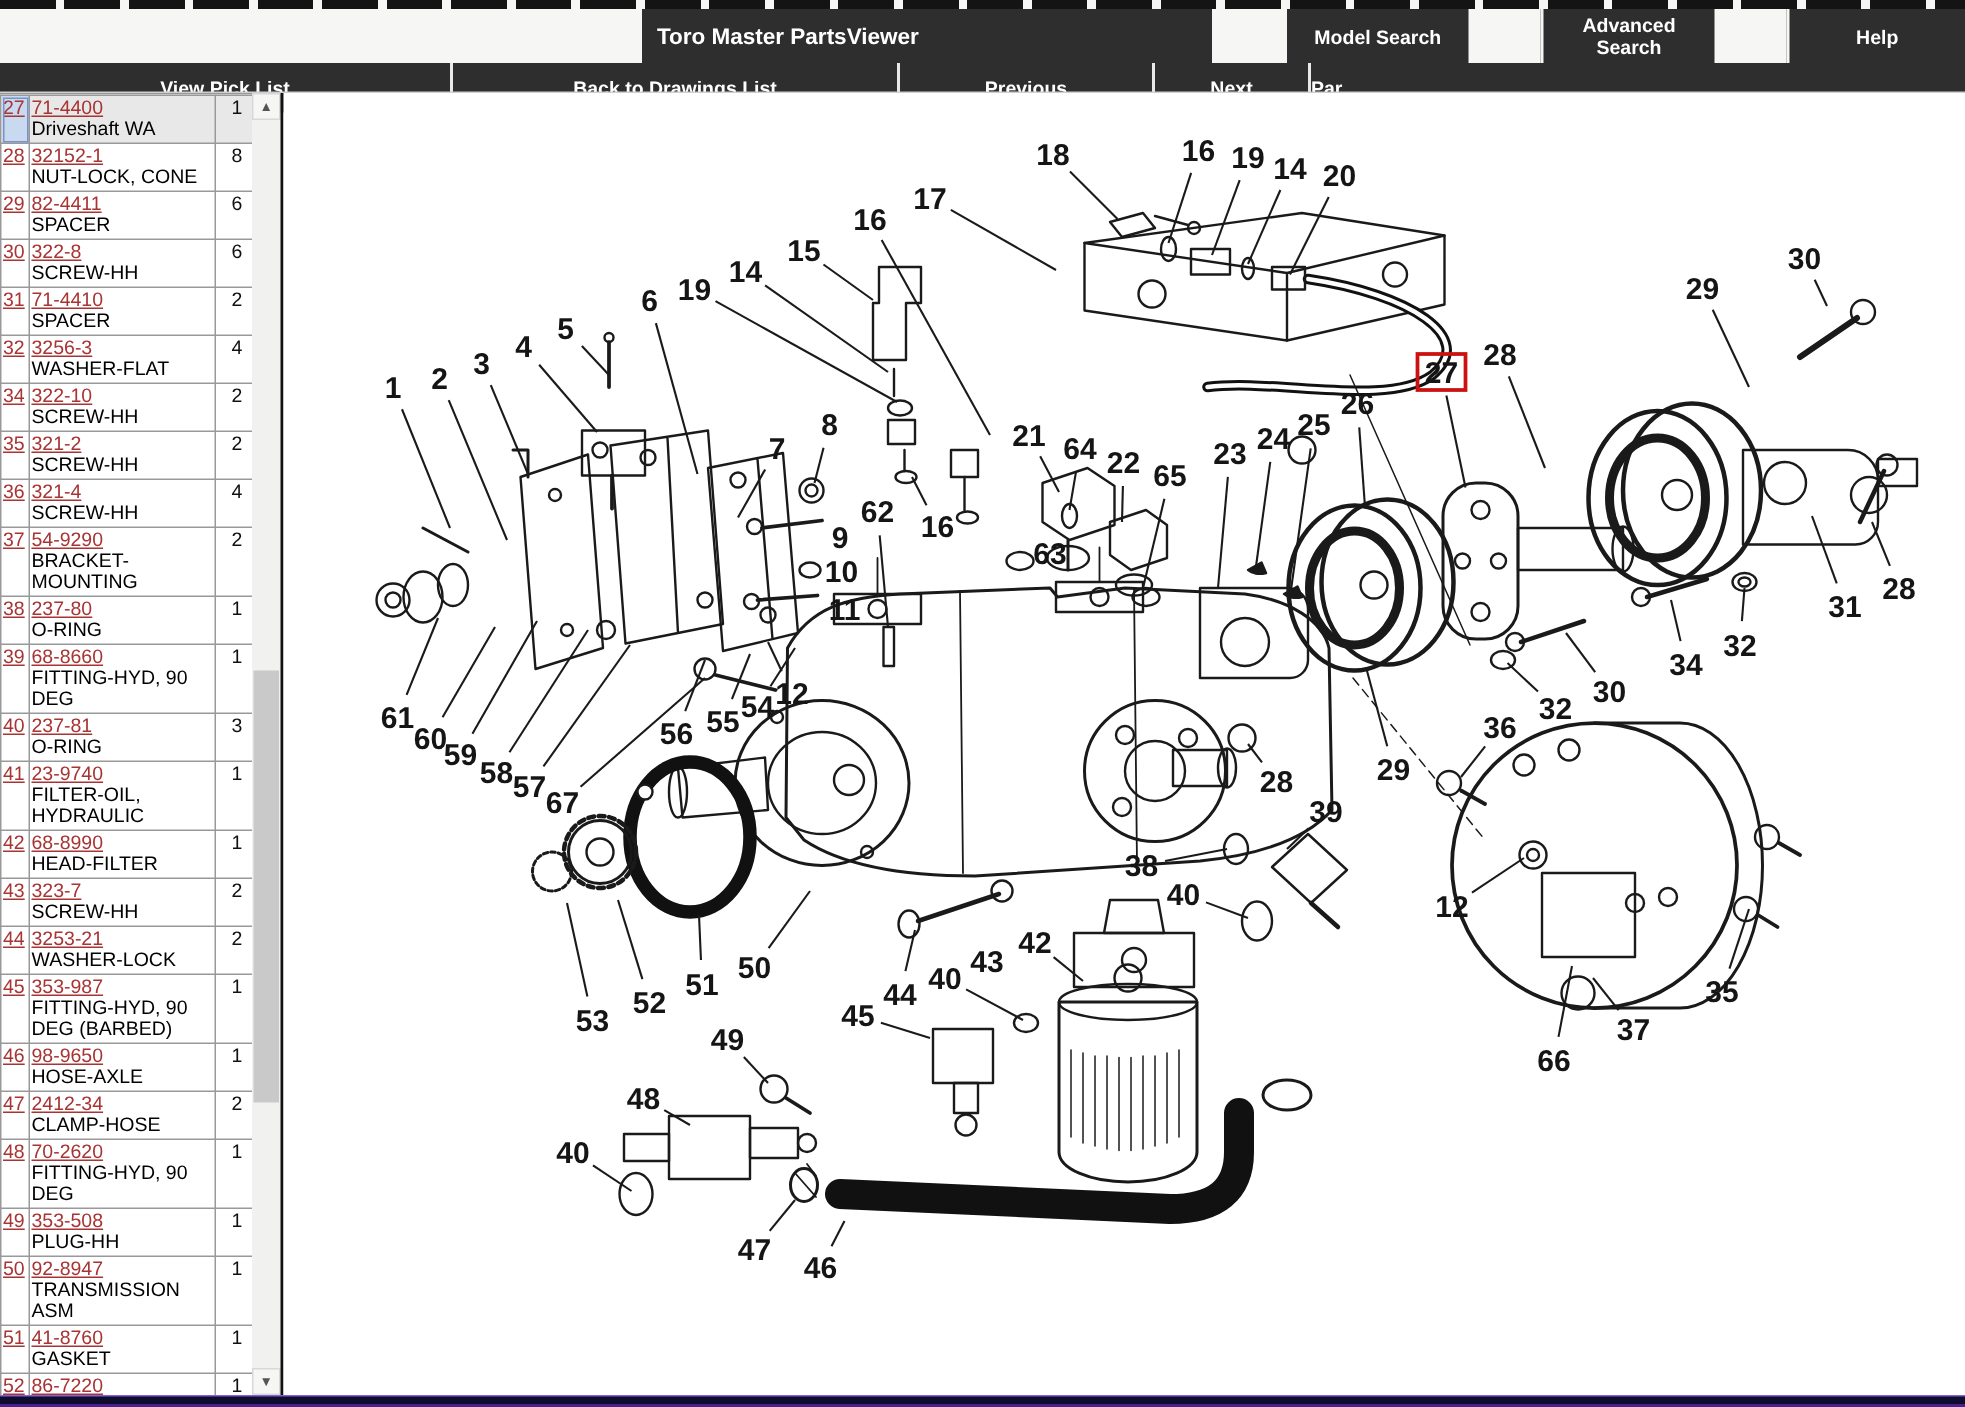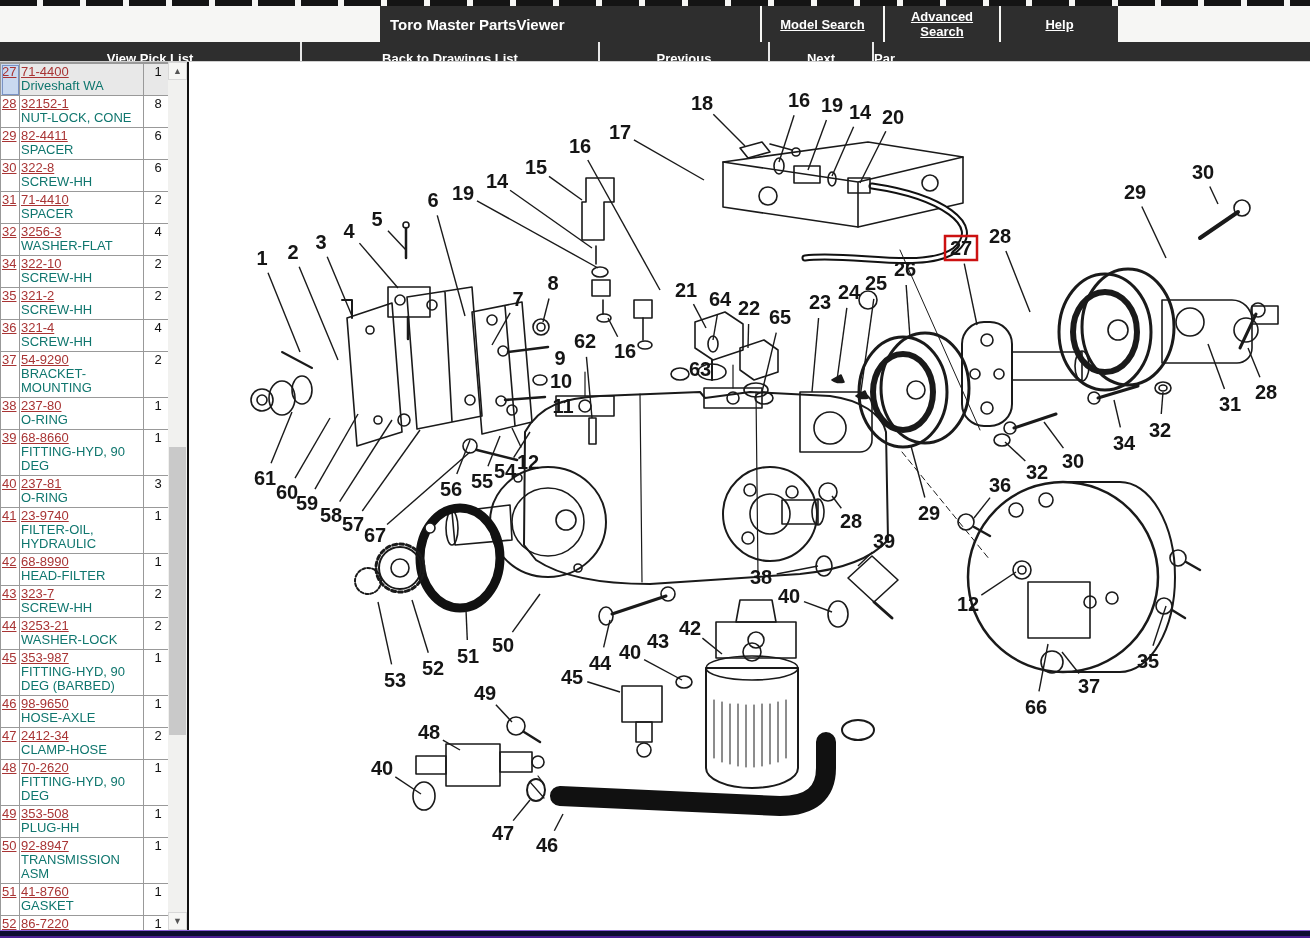--- a/index.html
+++ b/index.html
@@ -5,40 +5,40 @@
   html,body{margin:0;padding:0;width:1310px;height:938px;overflow:hidden;
     background:#fff;font-family:"Liberation Sans",sans-serif;}
   .abs{position:absolute;}
   
   #top-strip{top:0;left:0;width:1310px;height:6px;
     background:repeating-linear-gradient(90deg,#141414 0 37px,#f6f6f4 37px 43px);}
   
   #titlebar{top:6px;left:0;width:1310px;height:36px;background:#f6f6f4;display:flex;}
   .tb-blank{background:#f6f6f4;}
   .tb-cell{background:#2e2e2e;color:#fff;display:flex;align-items:center;justify-content:center;
-    text-align:center;font-size:13px;font-weight:bold;border-left:2px solid #f6f6f4;line-height:15px;}
+    text-align:center;font-size:13px;font-weight:bold;border-left:2px solid #f6f6f4;line-height:15px;margin-left:48px;}
   #app-title{justify-content:flex-start;padding-left:10px;font-size:15px;border-left:none;}
-  .u{text-decoration:underline;cursor:pointer;}
+  .u{cursor:pointer;}
   
   #toolbar{top:42px;left:0;width:1310px;height:19px;background:#2e2e2e;display:flex;}
   .bar-cell{background:#2e2e2e;color:#fff;font-size:13px;font-weight:bold;display:flex;
     align-items:center;justify-content:center;border-left:2px solid #e8e8e8;height:33px;}
   .bar-cell:first-child{border-left:none;}
   #toolbar-sep{height:1px;top:61px;left:0;width:1310px;background:#cfcfcf;}
   
   #parts-list{top:62px;left:0;width:168px;height:868px;overflow:hidden;background:#fff;
     border-top:1px solid #999;}
   table.plist{border-collapse:collapse;width:168px;table-layout:fixed;}
   table.plist td{border:1px solid #999;vertical-align:top;font-size:13px;line-height:14px;
     padding:1px 1px 2px 1px;overflow:hidden;}
   td.c-num{width:16px;}
   td.c-part{width:121px;padding-left:2px;}
   td.c-qty{width:26px;text-align:center;color:#111;}
   a.plink{color:#a83434;text-decoration:underline;cursor:pointer;}
-  .desc{color:#0f766e;}
+  .desc{color:#000000;}
   tr.sel td{background:#e8e8e8;}
   tr.sel td.c-num{background:#c9d9f0;outline:1px solid #7a93c5;outline-offset:-2px;}
   
   #scrollbar{top:62px;left:168px;width:19px;height:868px;background:#f1f1ef;}
   .sb-btn{left:0;width:19px;height:18px;background:#f6f6f4;color:#555;font-size:9px;
     display:flex;align-items:center;justify-content:center;border:1px solid #d8d8d8;box-sizing:border-box;}
   #sb-thumb{left:1px;width:17px;background:#c9c9c9;}
   #list-divider{top:62px;left:187px;width:2px;height:868px;background:#111;}
   
   #diagram{top:62px;left:189px;width:1121px;height:868px;background:#fff;}

